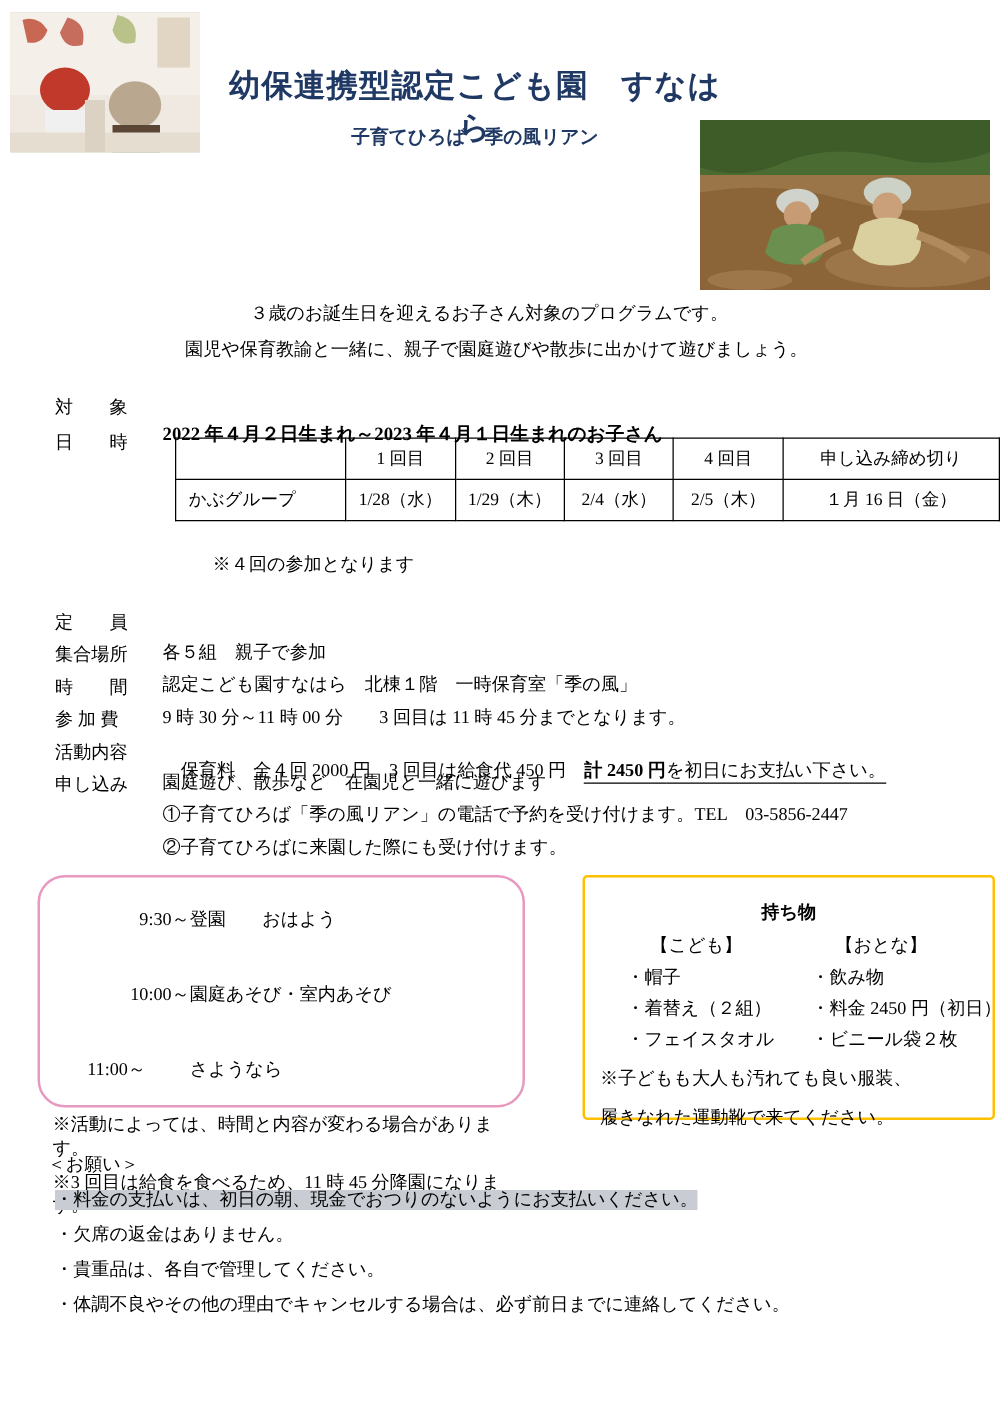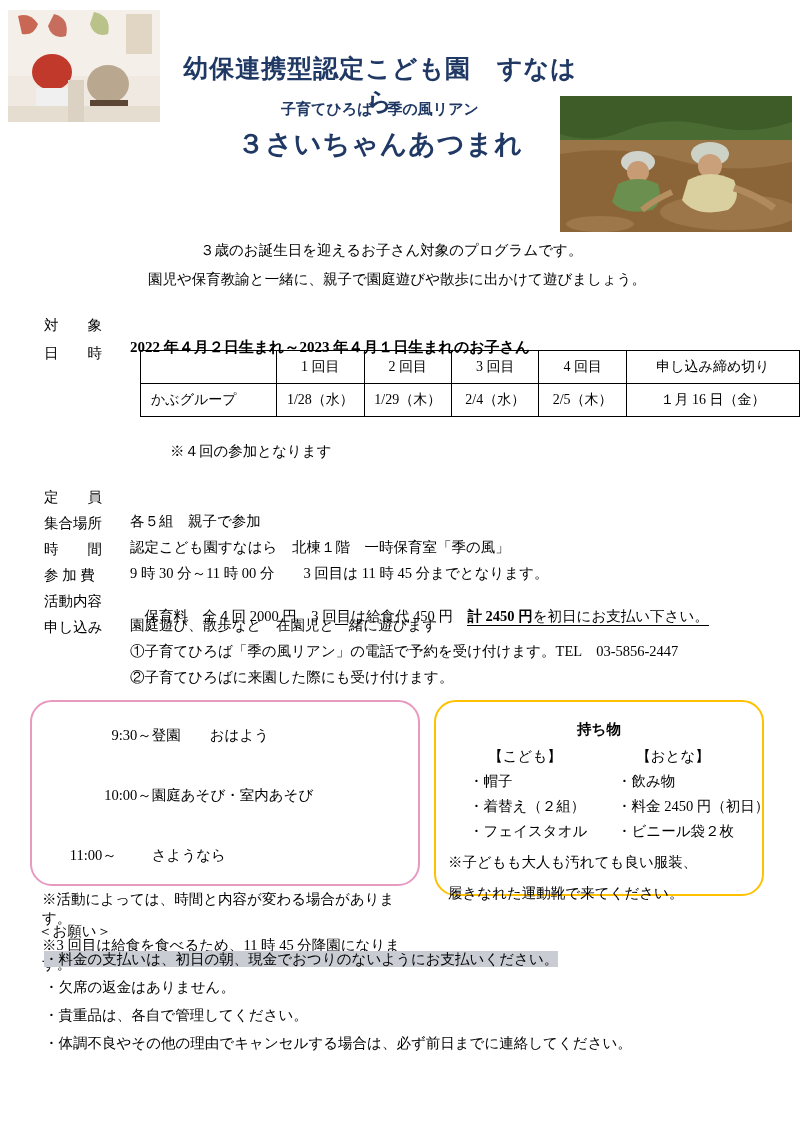--- a/index.html
+++ b/index.html
@@ -145,26 +145,26 @@
     left: 30px;
     top: 700px;
     width: 390px;
     height: 186px;
     border: 2px solid #E799C0;
     border-radius: 22px;
     box-sizing: border-box;
   }
   .box-yellow {
     position: absolute;
-    left: 434px;
+    left: 466px;
     top: 700px;
     width: 330px;
     height: 196px;
     border: 2px solid #FFC000;
-    border-radius: 22px;
+    border-radius: 4px;
     box-sizing: border-box;
   }
   .box-title {
     text-align: center;
     font-size: 14.5px;
     font-weight: bold;
     margin-top: 18px;
   }
   .flow-row {
     font-size: 14.5px;
@@ -263,21 +263,20 @@
       <circle cx="150" cy="70" r="12" fill="#c9a07a"></circle>
       <path d="M128 84 q22 -12 46 0 q8 20 -6 30 q-32 8 -46 -10 z" fill="#d9cf9f"></path>
       <path d="M174 92 q24 8 40 20" stroke="#b08a5c" stroke-width="7" fill="none"></path>
       <path d="M112 96 q-18 8 -30 18" stroke="#b48f60" stroke-width="6" fill="none"></path>
       <ellipse cx="40" cy="128" rx="34" ry="8" fill="#b08a5c" opacity="0.5"></ellipse>
     </svg>
   </div>
 
   <div class="title-main">幼保連携型認定こども園　すなはら</div>
   <div class="title-sub">子育てひろば　季の風リアン</div>
-  <div class="title-big">３さいちゃんあつまれ</div>
 
   <div class="intro1">３歳のお誕生日を迎えるお子さん対象のプログラムです。</div>
   <div class="intro2">園児や保育教諭と一緒に、親子で園庭遊びや散歩に出かけて遊びましょう。</div>
 
   <div class="lbl" style="left:44px; top:316px;">対　　象</div>
   <div class="val" style="left:130px; top:314px; font-weight:bold; font-size:15px;">2022 年４月２日生まれ～2023 年４月１日生まれのお子さん</div>
 
   <div class="lbl" style="left:44px; top:344px;">日　　時</div>
 
   <table class="tbl">

